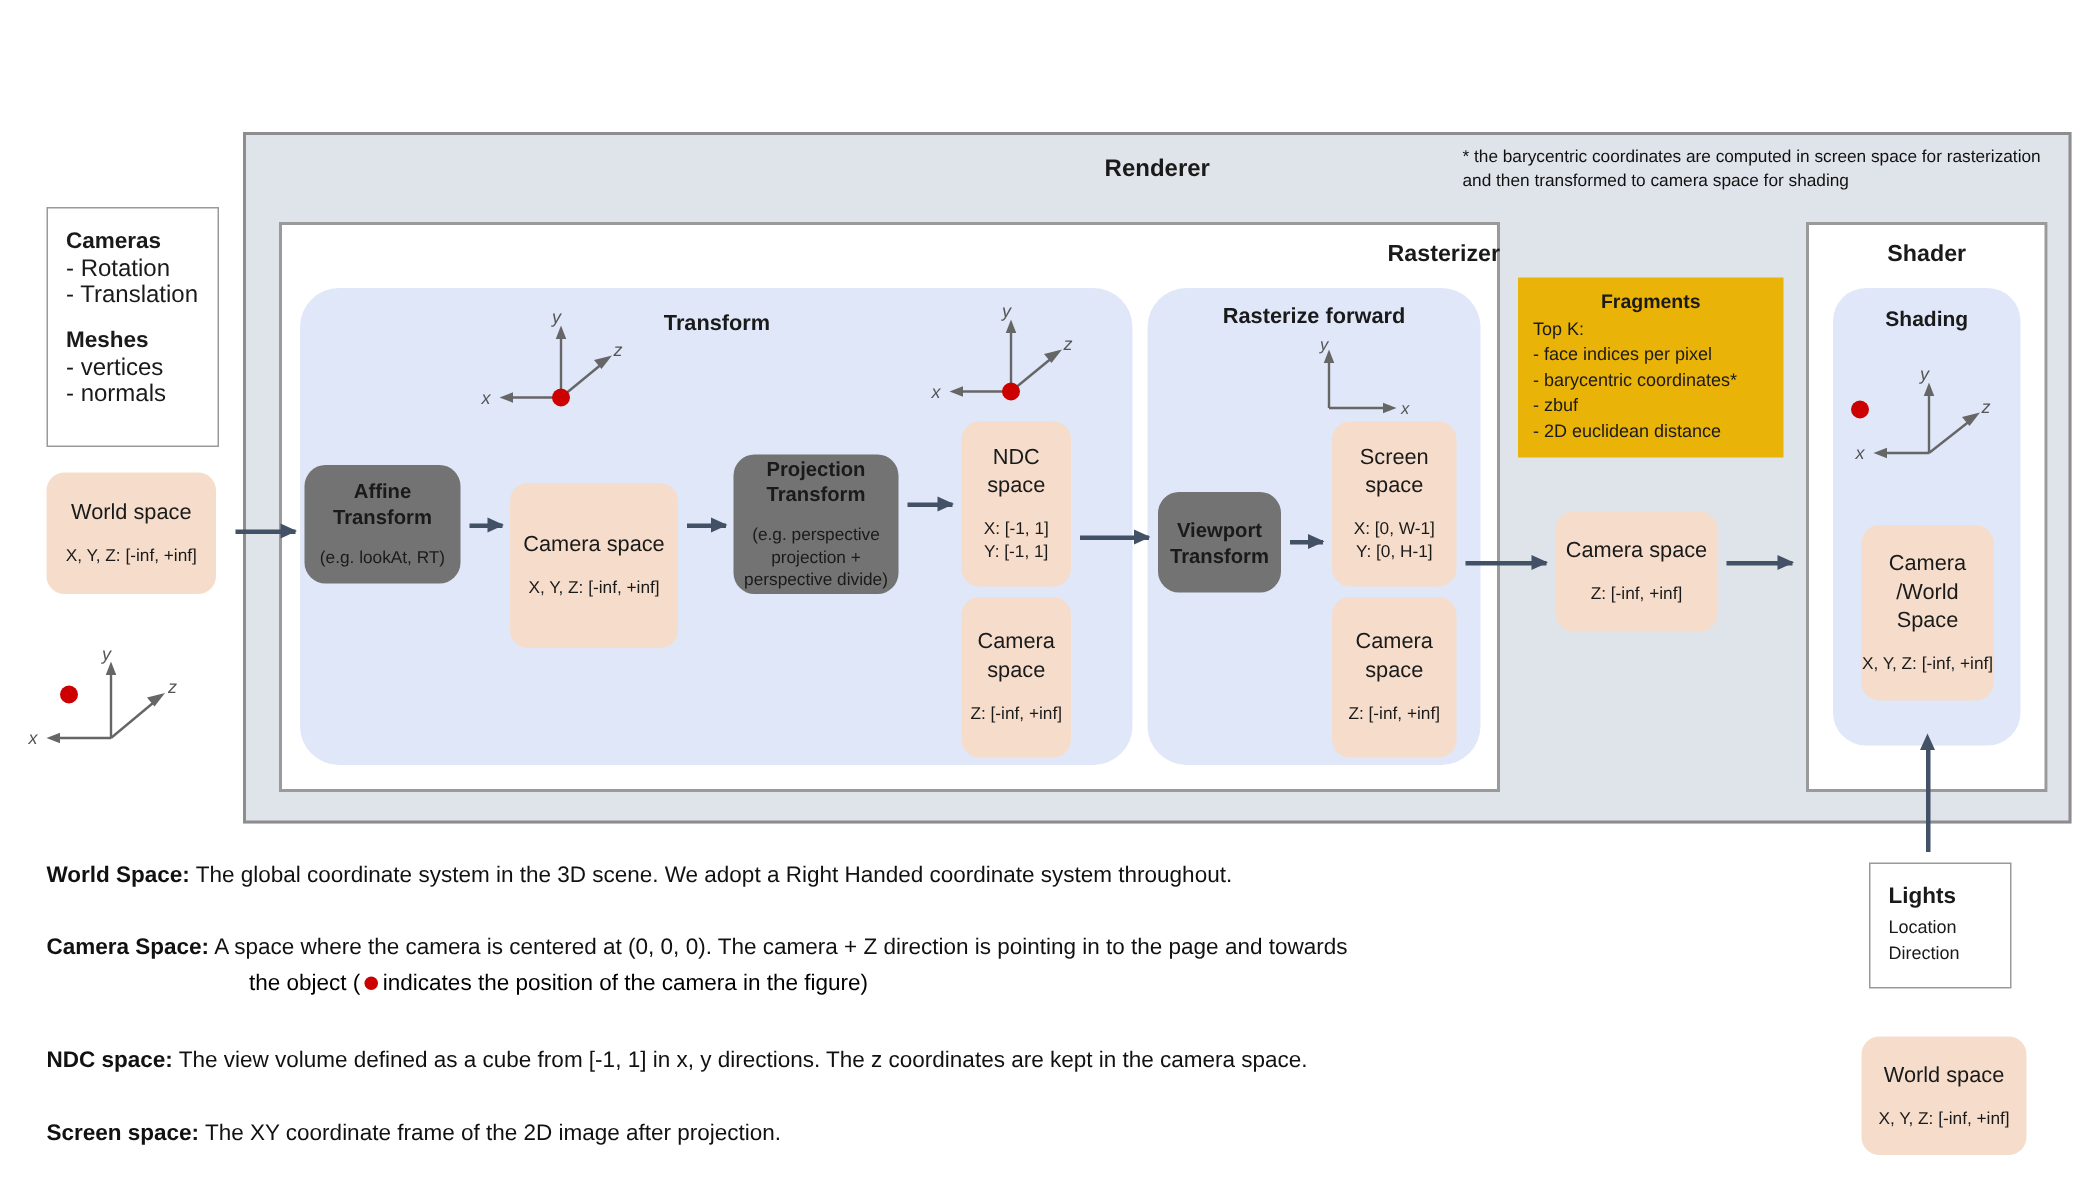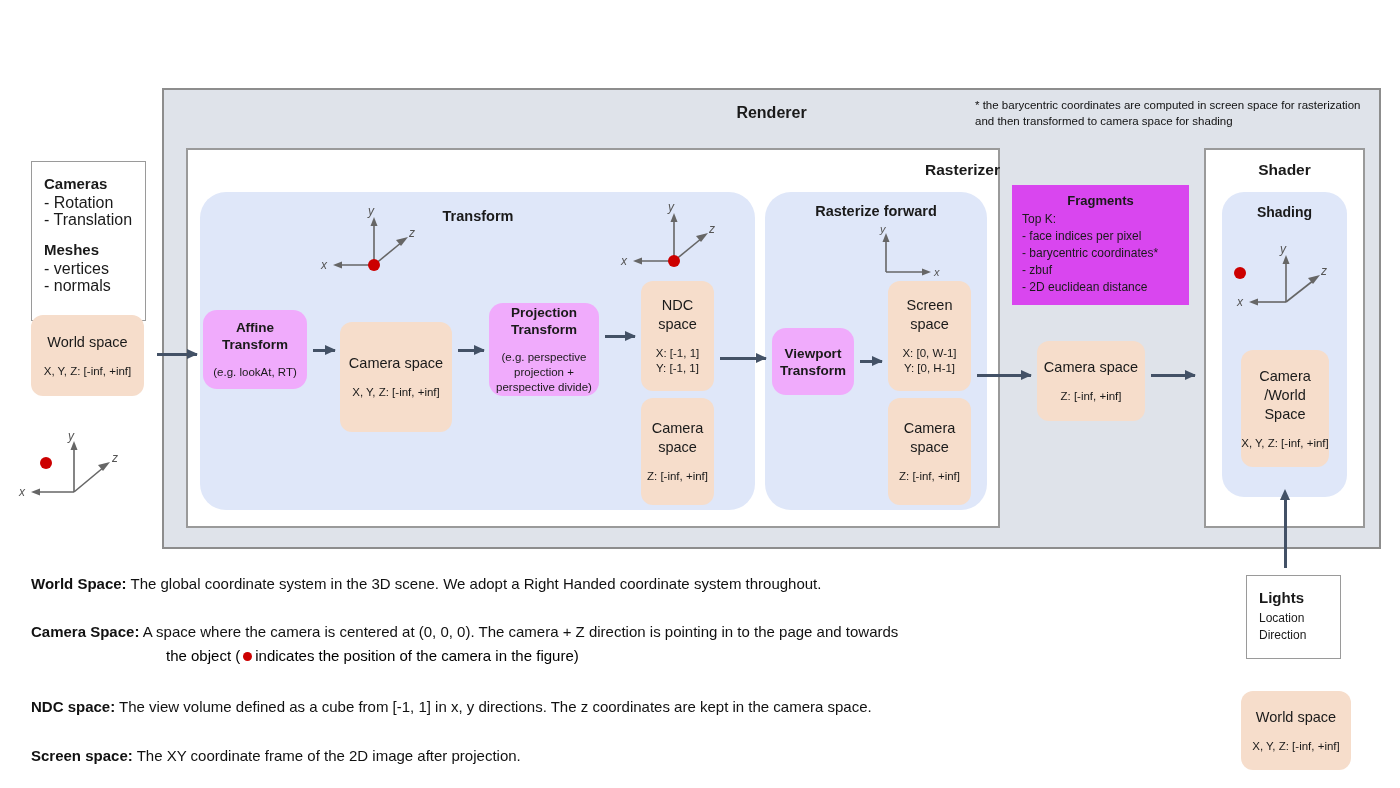--- a/index.html
+++ b/index.html
@@ -22,44 +22,44 @@
   .rastfwd-panel{left:765px;top:192px;width:222px;height:318px;background:#dfe7f9;border-radius:26px;}
   .rastfwd-title{left:765px;top:203px;width:222px;font-weight:bold;font-size:14.5px;text-align:center;}
 
   .shader-panel{left:1204px;top:148px;width:161px;height:380px;background:#ffffff;border:2px solid #9a9a9a;}
   .shader-title{left:1204px;top:161px;width:161px;font-weight:bold;font-size:15.5px;text-align:center;}
   .shading-panel{left:1222px;top:192px;width:125px;height:305px;background:#dfe7f9;border-radius:22px;}
   .shading-title{left:1222px;top:204px;width:125px;font-weight:bold;font-size:14px;text-align:center;}
 
   
   .peach{background:#f6ddcb;border-radius:12px;}
-  .white-box{background:#f0abfc;border-radius:14px;}
+  .white-box{background:#737373;border-radius:14px;}
   .plain-box{background:#ffffff;border:1px solid #9a9a9a;}
-  .yellow-box{background:#d946ef;}
+  .yellow-box{background:#eab308;}
 
   .n-title{font-size:14.5px;line-height:19px;}
   .n-title.bold{font-weight:bold;font-size:13.5px;line-height:17px;}
   .n-sub{font-size:11.5px;line-height:15px;margin-top:12px;}
   .n-range{font-size:11.5px;line-height:15px;margin-top:12px;}
 
   
   .world-space{left:31px;top:315px;width:113px;height:81px;}
   .affine{left:203px;top:310px;width:104px;height:79px;}
   .cam-space-1{left:340px;top:322px;width:112px;height:110px;}
   .proj{left:489px;top:303px;width:110px;height:93px;}
   .ndc{left:641px;top:281px;width:73px;height:110px;}
   .cam-space-2{left:641px;top:398px;width:73px;height:107px;}
   .viewport{left:772px;top:328px;width:82px;height:67px;}
   .screen{left:888px;top:281px;width:83px;height:110px;}
   .cam-space-3{left:888px;top:398px;width:83px;height:107px;}
   .fragments{left:1012px;top:185px;width:177px;height:120px;}
   .cam-space-4{left:1037px;top:341px;width:108px;height:80px;}
   .camworld{left:1241px;top:350px;width:88px;height:117px;}
 
-  .cameras-meshes{left:31px;top:138px;width:115px;height:160px;padding:12px 0 0 12px;margin-top:23px;}
+  .cameras-meshes{left:31px;top:138px;width:115px;height:160px;padding:12px 0 0 12px;}
   .cm-h{font-weight:bold;font-size:15px;line-height:20px;}
   .cm-i{font-size:16px;line-height:17px;}
   .cm-gap{height:12px;}
 
   .lights{left:1246px;top:575px;width:95px;height:84px;padding:10px 0 0 12px;}
   .lt-h{font-weight:bold;font-size:15px;line-height:24px;}
   .lt-i{font-size:12px;line-height:17px;}
   .world-space-2{left:1241px;top:691px;width:110px;height:79px;}
 
   

